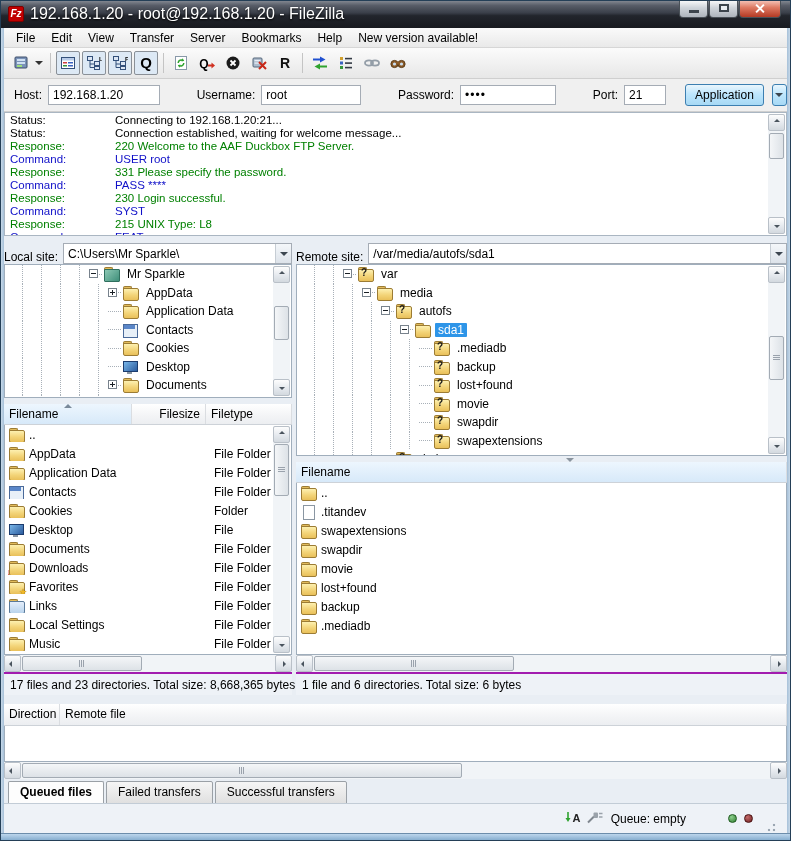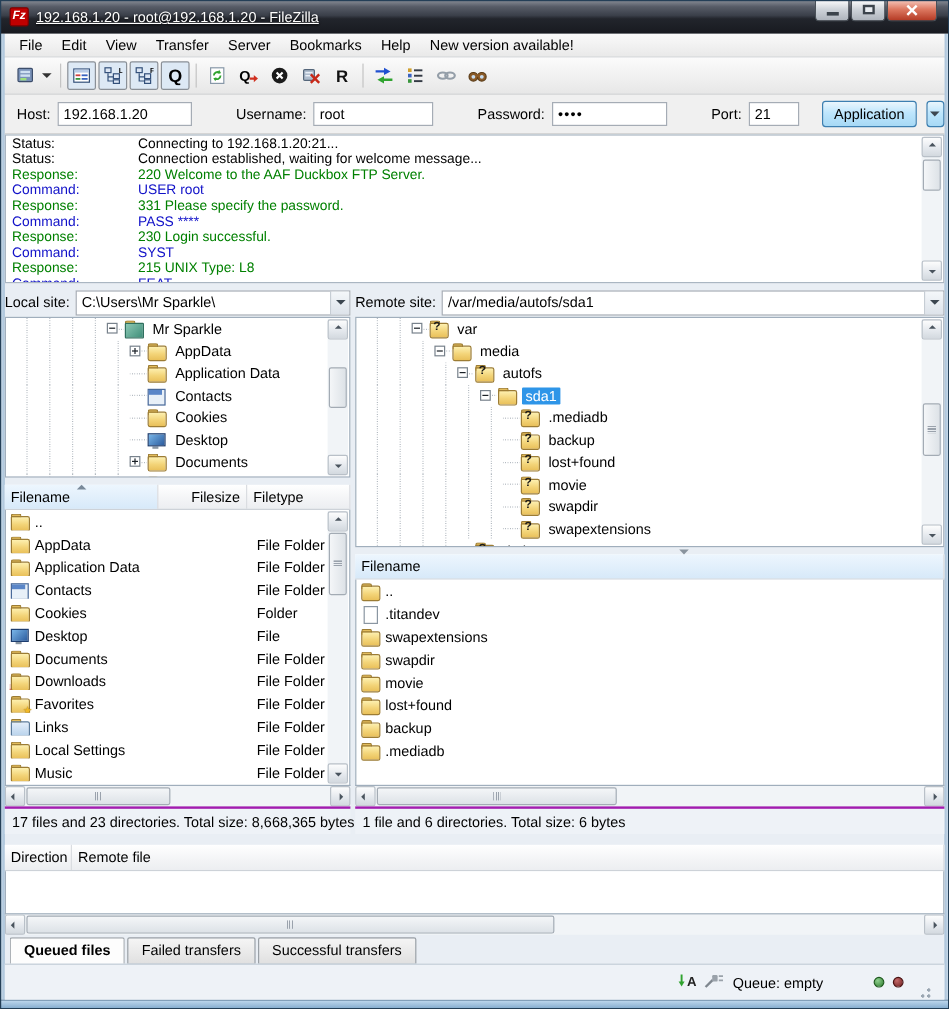--- a/index.html
+++ b/index.html
@@ -17,21 +17,21 @@
   #frame-left { left:0; }
   #frame-right { right:0; width:4px; background:linear-gradient(90deg,#a6c0d8,#d2e1ee); }
   #frame-bottom { left:0; right:0; bottom:0; height:8px; background:linear-gradient(180deg,#bcd6ec,#7fa8cb); border-top:1px solid #6c8dab; z-index:40; }
 
   
   #titlebar { left:0; top:0; width:791px; height:28px;
     background:linear-gradient(180deg,#8a8f98 0%,#575c67 20%,#3a3f49 46%,#22252c 56%,#181a20 100%);
     display:flex; align-items:center; z-index:45; }
   #app-icon { width:16px; height:16px; margin:0 6px 0 8px; background:#c00000; border:1px solid #7d0000; border-radius:2px;
     color:#fff; font-weight:bold; font-style:italic; font-size:10px; line-height:14px; text-align:center; flex:none; }
-  #window-title { color:#fff; font-size:12px; text-shadow:0 1px 2px #000; white-space:nowrap;text-decoration:underline; }
+  #window-title { color:#fff; font-size:16px; text-shadow:0 1px 2px #000; white-space:nowrap; }
   #winbtns { position:absolute; top:0; right:10px; display:flex; gap:1px; }
   .winbtn { width:29px; height:18px; border:1px solid #4a5158; border-top:none; border-radius:0 0 4px 4px;
     background:linear-gradient(180deg,#fdfdfd,#cfd4da 45%,#aeb4bc); position:relative; }
   .winbtn.close { width:42px; background:linear-gradient(180deg,#f6c9be,#dd7962 45%,#b43a24); }
   .glyph-min { position:absolute; left:9px; bottom:4px; width:10px; height:3px; background:#3c444c; }
   .glyph-max { position:absolute; left:9px; top:4px; width:10px; height:8px; border:2px solid #3c444c; background:#e8ecf0; }
   .glyph-x1,.glyph-x2 { position:absolute; left:19px; top:3px; width:2px; height:11px; background:#fff; }
   .glyph-x1 { transform:rotate(45deg);} .glyph-x2 { transform:rotate(-45deg);}
 
   
@@ -78,21 +78,21 @@
   .vthumb { position:absolute; left:1px; width:15px; background:linear-gradient(90deg,#f4f6f8,#dde2e7);
     border:1px solid #a3abb4; border-radius:2px; }
   .hthumb { position:absolute; top:1px; height:15px; background:linear-gradient(180deg,#f4f6f8,#dde2e7);
     border:1px solid #a3abb4; border-radius:2px; }
   .vthumb.g::after { content:""; position:absolute; left:3px; right:3px; top:50%; margin-top:-3px; height:6px;
     background:repeating-linear-gradient(180deg,#9aa2ac 0 1px,transparent 1px 2px); }
   .hthumb.g::after { content:""; position:absolute; top:3px; bottom:3px; left:50%; margin-left:-3px; width:6px;
     background:repeating-linear-gradient(90deg,#9aa2ac 0 1px,transparent 1px 2px); }
 
   
-  .sitebar { height:24px; display:flex; align-items:center; z-index:41; }
+  .sitebar { height:24px; display:flex; align-items:flex-end; z-index:41; }
   .site-label { margin-right:5px; white-space:nowrap; }
   .combo { flex:1; height:21px; background:#fff; border:1px solid #a5acb5; display:flex; align-items:center; }
   .combo-text { flex:1; padding-left:4px; white-space:nowrap; overflow:hidden; }
   .combo-btn { width:16px; height:100%; border-left:1px solid #c6cdd4; background:linear-gradient(180deg,#f4f7fa,#dde3ea);
     display:flex; align-items:center; justify-content:center; flex:none; }
   .tri-dn { width:0; height:0; border-left:4px solid transparent; border-right:4px solid transparent; border-top:4px solid #3c4650; }
 
   
   .panel { background:#fff; border:1px solid #a0aebc; overflow:hidden; z-index:41; }
 

